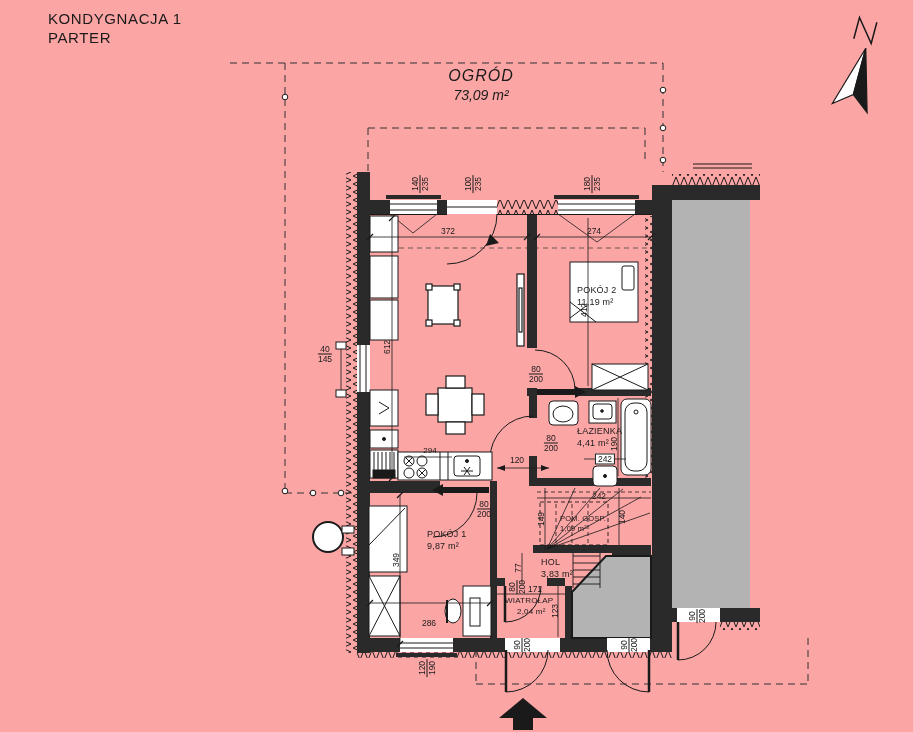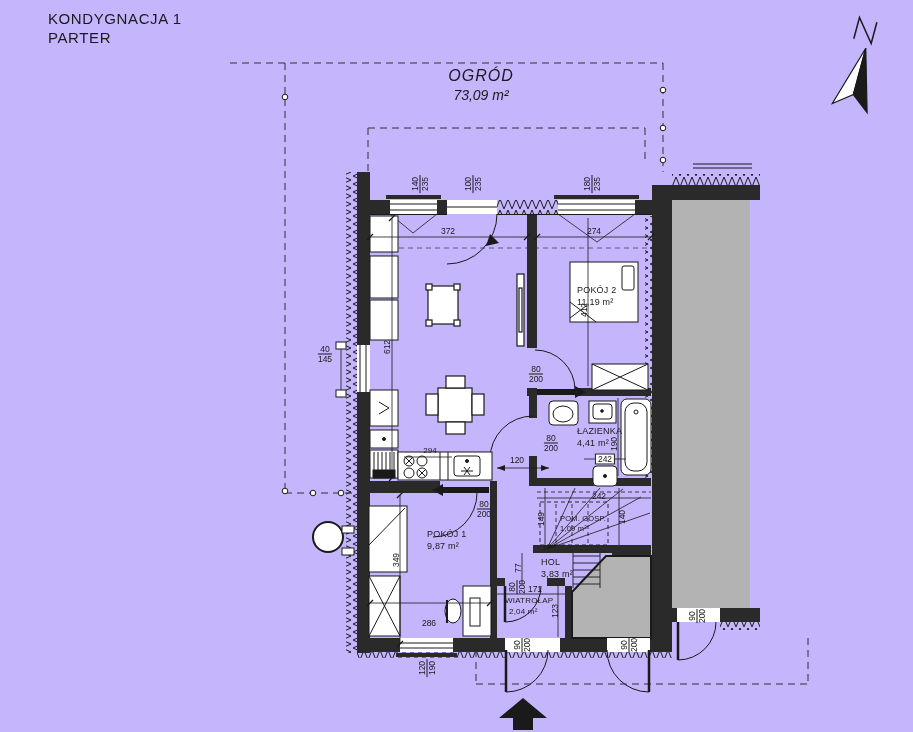--- a/index.html
+++ b/index.html
@@ -1,16 +1,16 @@
 <!DOCTYPE html>
 <html><head>
 <meta charset="utf-8">
 <style>
   html,body{margin:0;padding:0;background:#fff;}
-  .canvas{position:relative;width:913px;height:732px;background:#c4b5fd;overflow:hidden;
+  .canvas{position:relative;width:913px;height:732px;background:#fca5a5;overflow:hidden;
           font-family:"Liberation Sans",sans-serif;color:#1a1a1a;}
   svg{position:absolute;left:0;top:0;}
   .lbl{position:absolute;white-space:nowrap;color:#1a1a1a;}
   .title{font-size:15px;letter-spacing:0.6px;}
   .garden-name{font-size:16px;font-style:italic;letter-spacing:1px;}
   .garden-area{font-size:14px;font-style:italic;}
   .room{font-size:9px;line-height:12px;letter-spacing:0.2px;}
   .room.small{font-size:7.5px;line-height:10px;}
   .dim{font-size:8.5px;line-height:9px;}
   .ctr{transform:translate(-50%,-50%);text-align:right;}
@@ -332,21 +332,21 @@
 <div class="lbl room" style="left:427px;top:528px">
   <div>POKÓJ 1</div>
   <div>9,87 m²</div>
 </div>
 <div class="lbl room" style="left:541px;top:556px">
   <div>HOL</div>
   <div>3,83 m²</div>
 </div>
 <div class="lbl room" style="left:505px;top:595px;font-size:8px;line-height:11px">
   <div>WIATROŁAP</div>
-  <div style="padding-left:4px">2,04 m²</div>
+  <div style="padding-left:12px">2,04 m²</div>
 </div>
 <div class="lbl room small" style="left:560px;top:514px">
   <div>POM. GOSP.</div>
   <div>1,09 m²</div>
 </div>
 
 <div class="lbl dim ctr" style="left:448px;top:231px">372</div>
 <div class="lbl dim ctr" style="left:594px;top:231px">274</div>
 <div class="lbl dim rot" style="left:387px;top:347px">612</div>
 <div class="lbl dim rot" style="left:584px;top:310px">412</div>

